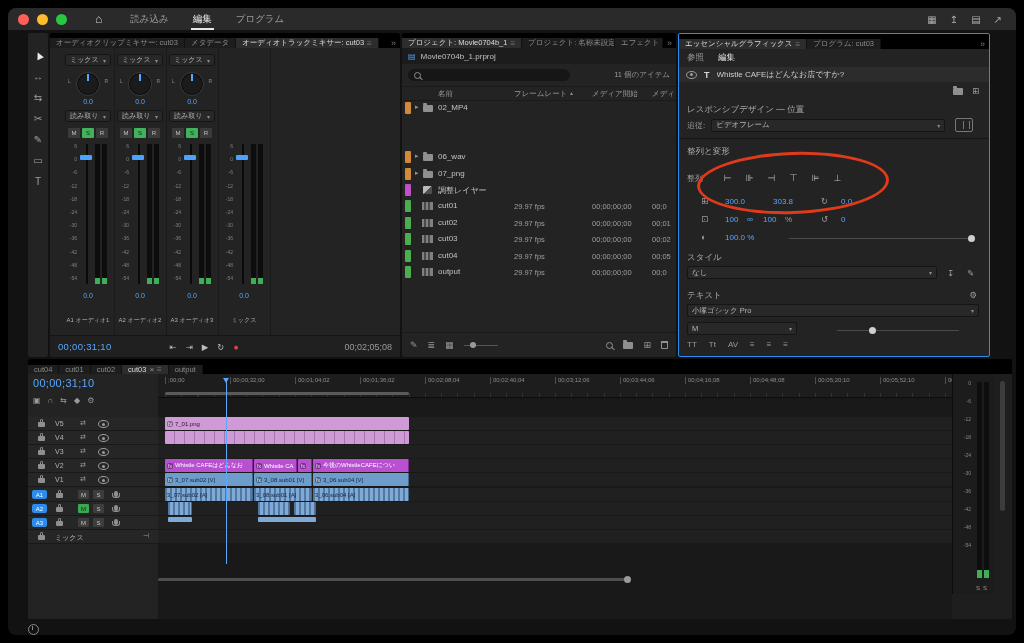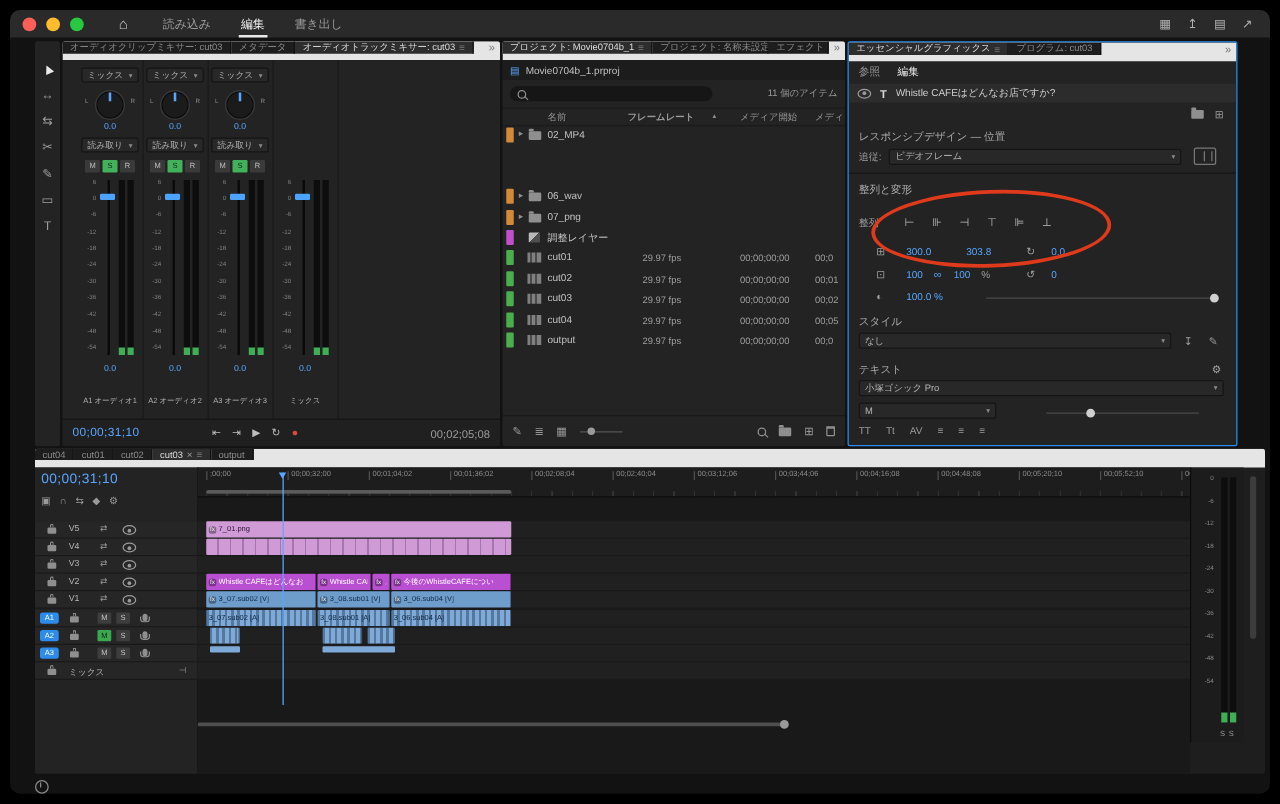--- a/index.html
+++ b/index.html
@@ -16,21 +16,21 @@
 .home{color:#c9c9c9;font-size:12px;margin-left:20px}
 #home-tabs{display:flex;margin-left:16px;height:100%}
 .htab{display:flex;align-items:center;padding:0 12px;font-size:9.5px;color:#9b9b9b;position:relative}
 .htab.active{color:#f0f0f0}
 .htab.active::after{content:'';position:absolute;left:10px;right:10px;bottom:0;height:2px;background:#e8e8e8}
 #tb-title{position:absolute;left:0;right:0;text-align:center;font-size:9.5px;color:#b4b4b4;pointer-events:none}
 #tb-icons{margin-left:auto;display:flex;gap:13px;padding-right:14px;z-index:2}
 #tb-icons span{color:#b0b0b0;font-size:10px}
 
 .panel{position:absolute;background:#232323;overflow:hidden;border-radius:2px}
-.tabbar{height:15px;background:#e5e5e5;display:flex;font-size:7.5px;color:#8a8a8a;align-items:flex-start;overflow:hidden}
+.tabbar{height:15px;background:#000000;display:flex;font-size:7.5px;color:#8a8a8a;align-items:flex-end;overflow:hidden}
 .tab{display:flex;align-items:center;gap:3px;padding:0 6px;background:#1d1d1d;border-right:1px solid #111;white-space:nowrap;flex-shrink:1;min-width:0;overflow:hidden}
 .tab.active{background:#2d2d2d;color:#dcdcdc;flex-shrink:0}
 .menu-glyph{font-size:8px;color:#777}
 .tabx{font-size:8px;color:#999}
 .overflow{margin-left:auto;display:flex;align-items:center;padding:0 4px;color:#777;font-size:9px;flex-shrink:0}
 .dd{background:#282828;border:1px solid #151515;border-radius:2px;color:#b5b5b5;font-size:7.5px;display:flex;align-items:center;justify-content:space-between;padding:0 4px;box-sizing:border-box;height:13px;overflow:hidden;white-space:nowrap}
 .caret{color:#8a8a8a;font-size:6px;margin-left:4px}
 
 .i-mag{width:5px;height:5px;border:1px solid #8f8f8f;border-radius:50%;position:relative;display:inline-block}
 .i-mag::after{content:'';position:absolute;width:4px;height:1px;background:#8f8f8f;transform:rotate(45deg);left:4px;top:5px}
@@ -176,21 +176,21 @@
   <div id="titlebar">
     <div class="traffic">
       <span class="tl red"></span>
       <span class="tl yellow"></span>
       <span class="tl green"></span>
     </div>
     <span class="home">⌂</span>
     <div id="home-tabs">
         <div class="htab">読み込み</div>
         <div class="htab active">編集</div>
-        <div class="htab">書き出し</div>
+        <div class="htab">プログラム</div>
       </div>
     <div id="tb-icons">
         <span>▦</span>
         <span>↥</span>
         <span>▤</span>
         <span>↗</span>
       </div>
   </div>
 
   <div id="tools-panel" class="panel">
@@ -386,21 +386,21 @@
       <span>Movie0704b_1.prproj</span>
     </div>
     <div id="proj-search">
       <div class="searchbox">
           <span class="i-mag"></span>
         </div>
       <span id="proj-count">11 個のアイテム</span>
     </div>
     <div id="proj-cols">
         <span style="left: 36px;">名前</span>
-        <span style="left: 100px; font-weight: bold;">フレームレート</span>
+        <span style="left: 112px;">フレームレート</span>
         <span style="left: 190px;">メディア開始</span>
         <span style="left: 250px;">メディ</span>
         <span style="left: 168px; font-size: 6px; color: rgb(138, 138, 138);">▴</span>
       </div>
     <div id="proj-list">
         <div class="prow" style="top: 0px;">
           <span class="chip" style="background: rgb(210, 138, 58);"></span>
           <span class="disc">▸</span>
           <span class="i-folder" style="position: absolute; left: 21px; top: 5px;"></span>
           <span class="pname">02_MP4</span>

